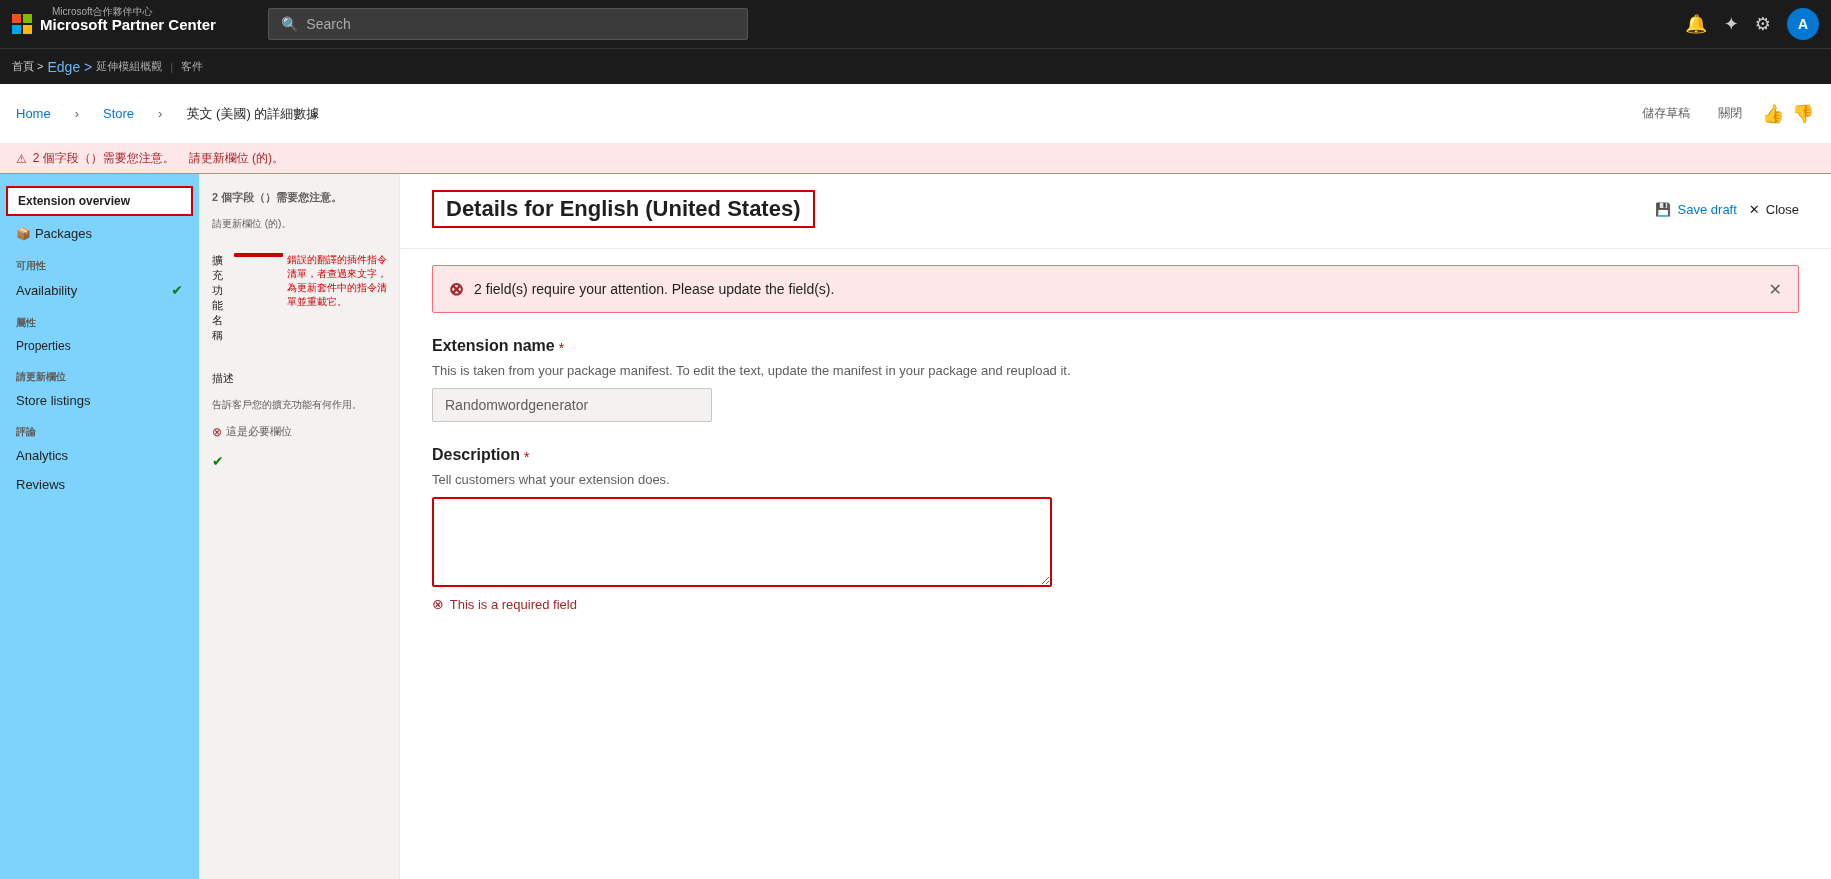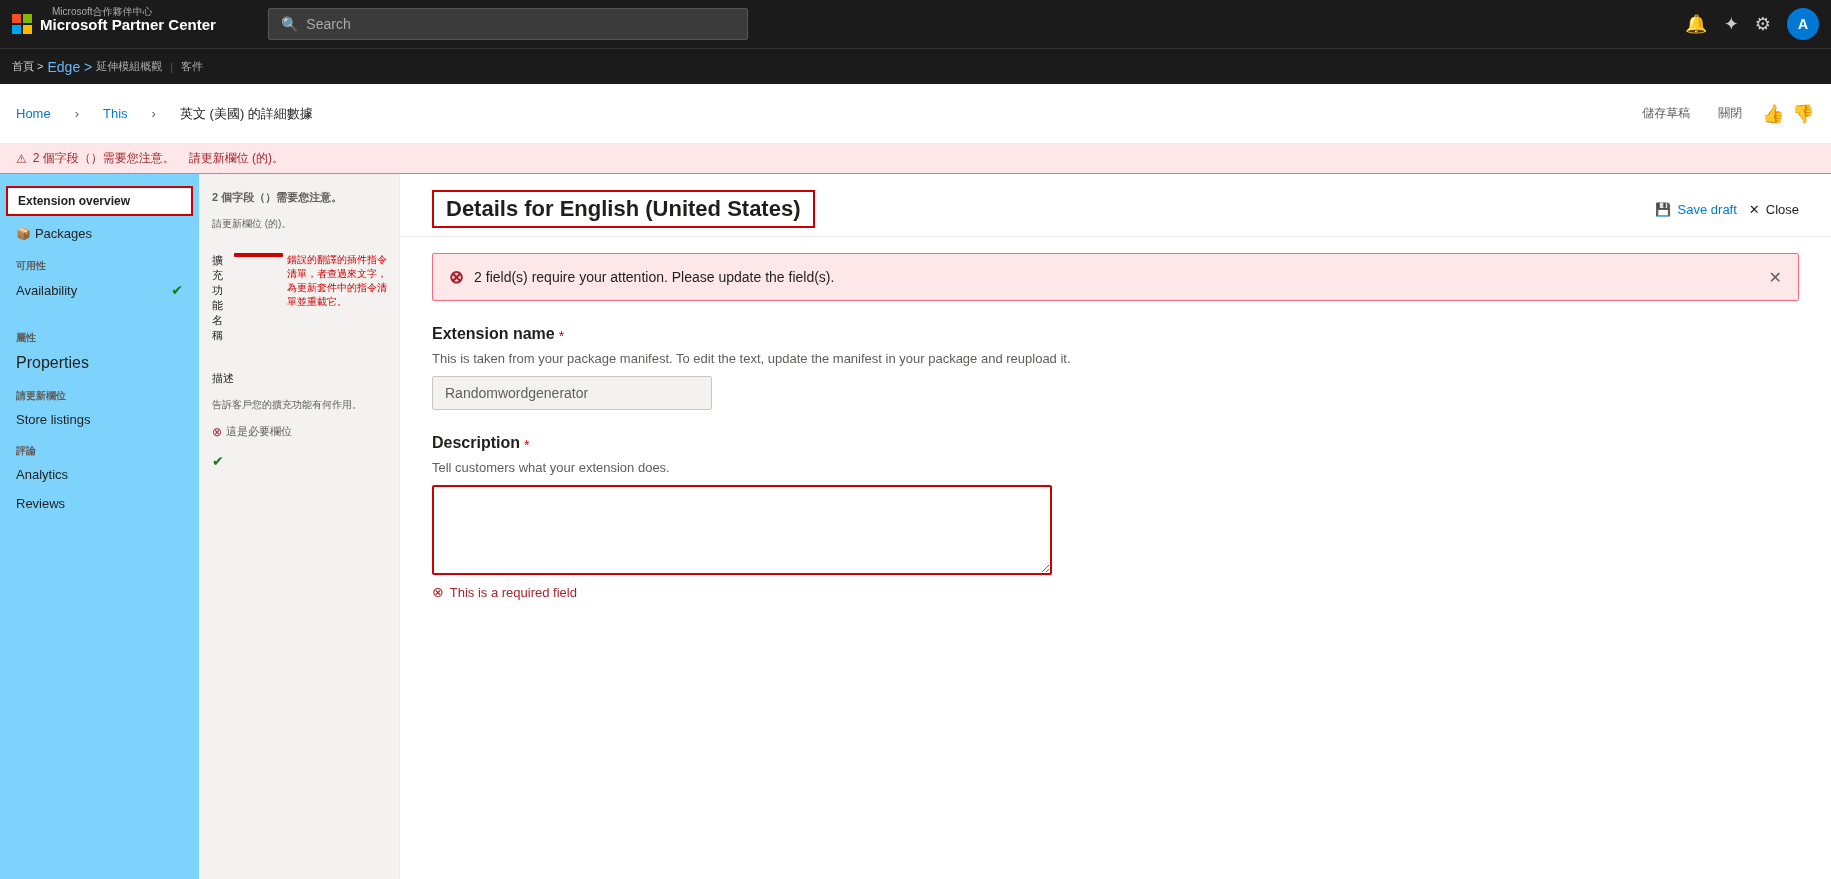--- a/index.html
+++ b/index.html
@@ -146,21 +146,21 @@
       color: #107c10;
       font-size: 14px;
       margin-left: auto;
     }
 
     
     .page-header {
       display: flex;
       align-items: center;
       justify-content: space-between;
-      padding: 16px 32px 8px;
+      padding: 16px 32px 20px;
       border-bottom: 1px solid #edebe9;
     }
     .page-title-box {
       border: 2px solid #cc0000;
       padding: 4px 12px;
       display: inline-block;
     }
     .page-title {
       font-size: 22px;
       font-weight: 700;
@@ -384,21 +384,21 @@
   <span style="font-size:11px;color:#ccc;">首頁 &gt;</span>
   <span style="font-size:14px;color:#6cb4f5;">Edge &gt;</span>
   <span style="font-size:11px;color:#aaa;">延伸模組概觀</span>
   <span style="color:#555;margin:0 4px;">|</span>
   <span style="font-size:11px;color:#aaa;">客件</span>
 </div>
 
 <div class="breadcrumb-bar">
   <a href="#">Home</a>
   <span class="sep">›</span>
-  <a href="#">This</a>
+  <a href="#">Store</a>
   <span class="sep">›</span>
   <span class="current">英文 (美國) 的詳細數據</span>
 
   <div class="breadcrumb-actions">
     <button class="action-btn">儲存草稿</button>
     <button class="action-btn">關閉</button>
     <div class="thumbs">
       <button class="thumb-btn">👍</button>
       <button class="thumb-btn">👎</button>
     </div>
@@ -426,23 +426,23 @@
       </div>
 
       <div style="height:8px;"></div>
       <div class="left-panel-label" style="font-size:10px;color:#605e5c;padding:2px 16px;font-weight:600;">可用性</div>
 
       <div class="left-panel-item has-check" style="padding:7px 16px;font-size:13px;">
         <span>Availability</span>
         <span class="check-green sidebar-check">✔</span>
       </div>
 
-      <div class="left-panel-label" style="margin-top:20px;">屬性</div>
-
-      <div class="left-panel-item" style="padding:7px 16px;font-size:16px;">
+      <div class="left-panel-label" style="margin-top:5px;">屬性</div>
+
+      <div class="left-panel-item" style="padding:7px 16px;font-size:12px;">
         <span>Properties</span>
       </div>
 
       <div class="left-panel-label" style="margin-top:4px;">請更新欄位</div>
 
       <div class="left-panel-item" style="padding:7px 16px;font-size:13px;">
         <span>Store listings</span>
       </div>
 
       <div class="left-panel-label" style="margin-top:4px;">評論</div>

